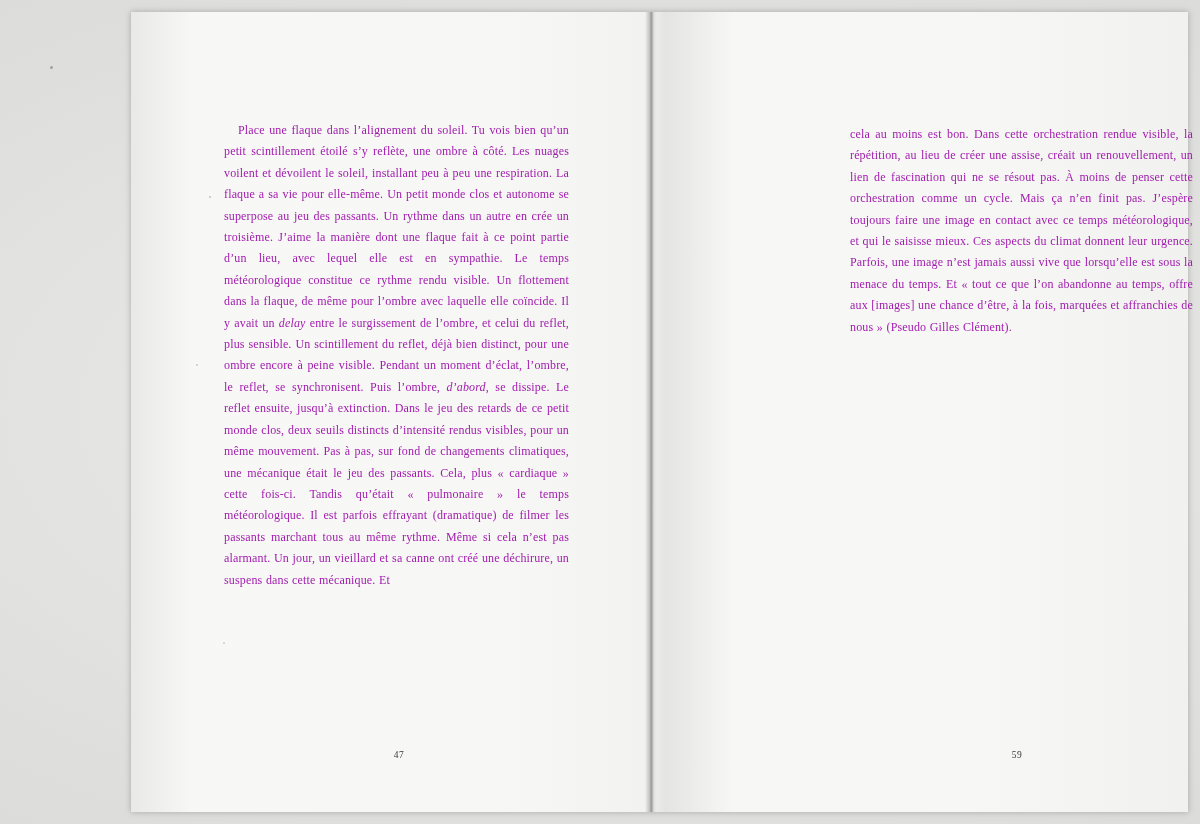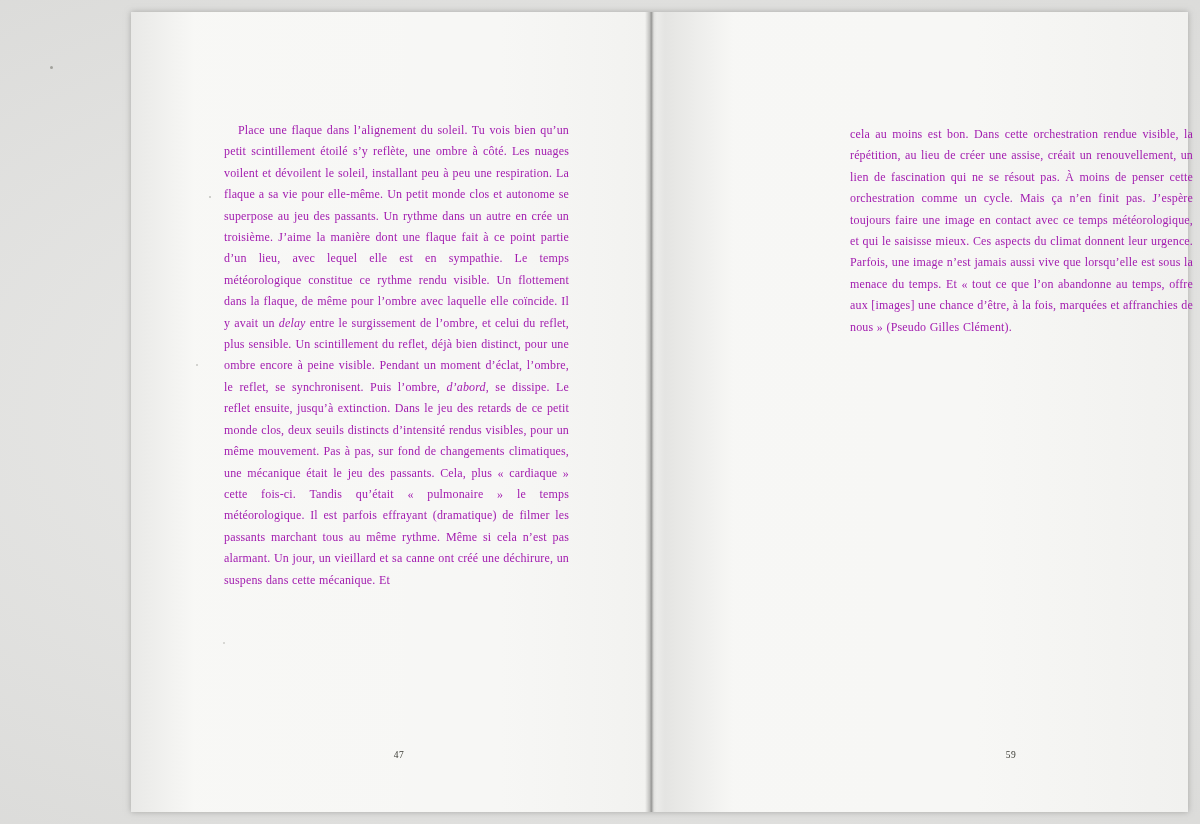--- a/index.html
+++ b/index.html
@@ -100,21 +100,21 @@
   .textblock p.indent { text-indent: 14px; }
   .textblock em { font-style: italic; }
 
   .folio {
     position: absolute;
     font-size: 9.5px;
     color: #3a3a33;
     letter-spacing: 0.4px;
   }
   .folio-left  { left: 253px; top: 738px; width: 30px; text-align: center; }
-  .folio-right { left: 208px; top: 738px; width: 30px; text-align: center; }
+  .folio-right { left: 214px; top: 738px; width: 30px; text-align: center; }
 
   .speck {
     position: absolute;
     background: #8c8c86;
     border-radius: 50%;
     opacity: 0.75;
   }
   .speck.s1 { left: 50px;  top: 66px;  width: 3px;  height: 3px; }
   .speck.s2 { left: 78px;  top: 184px; width: 2px;  height: 2px; opacity: .5; }
   .speck.s3 { left: 65px;  top: 352px; width: 2px;  height: 2px; opacity: .45;}

